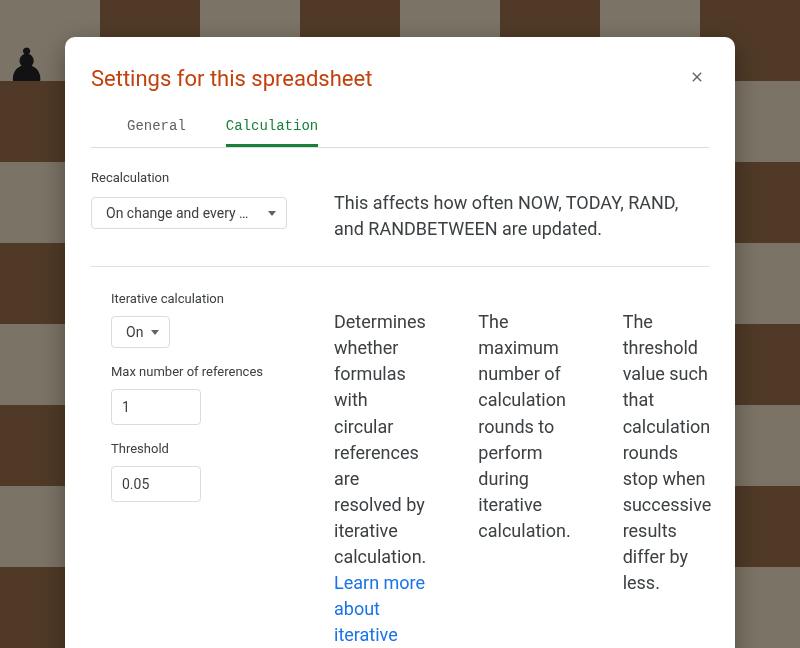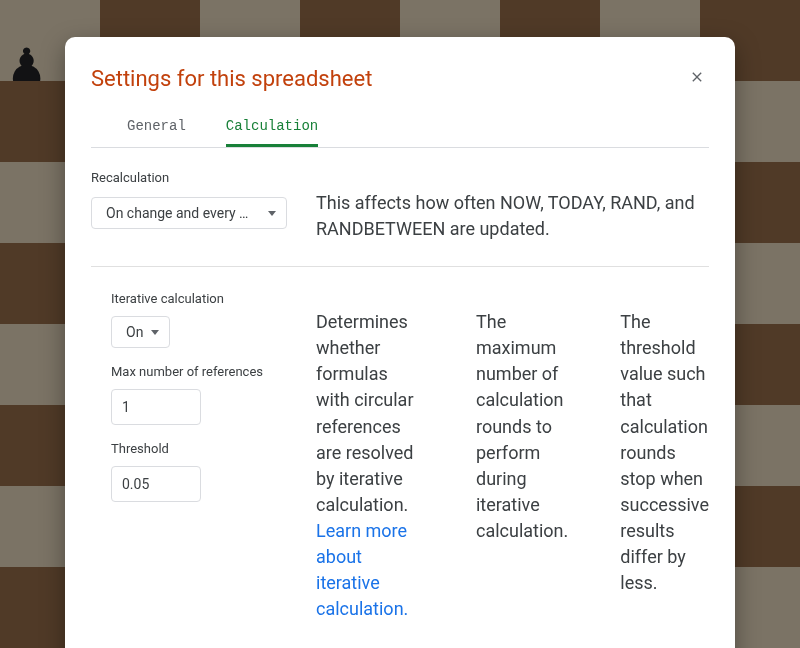--- a/index.html
+++ b/index.html
@@ -91,21 +91,21 @@
       color: #188038;
       border-bottom-color: #188038;
     }
 
     .body {
       padding: 0 26px;
     }
 
     .section {
       display: flex;
-      gap: 19px;
+      gap: 37px;
       padding: 22px 0 24px 0;
       border-bottom: 1px solid #e0e0e0;
     }
     .section:last-of-type { border-bottom: none; }
 
     .left-col {
       width: 206px;
       flex: 0 0 206px;
       display: flex;
       flex-direction: column;

